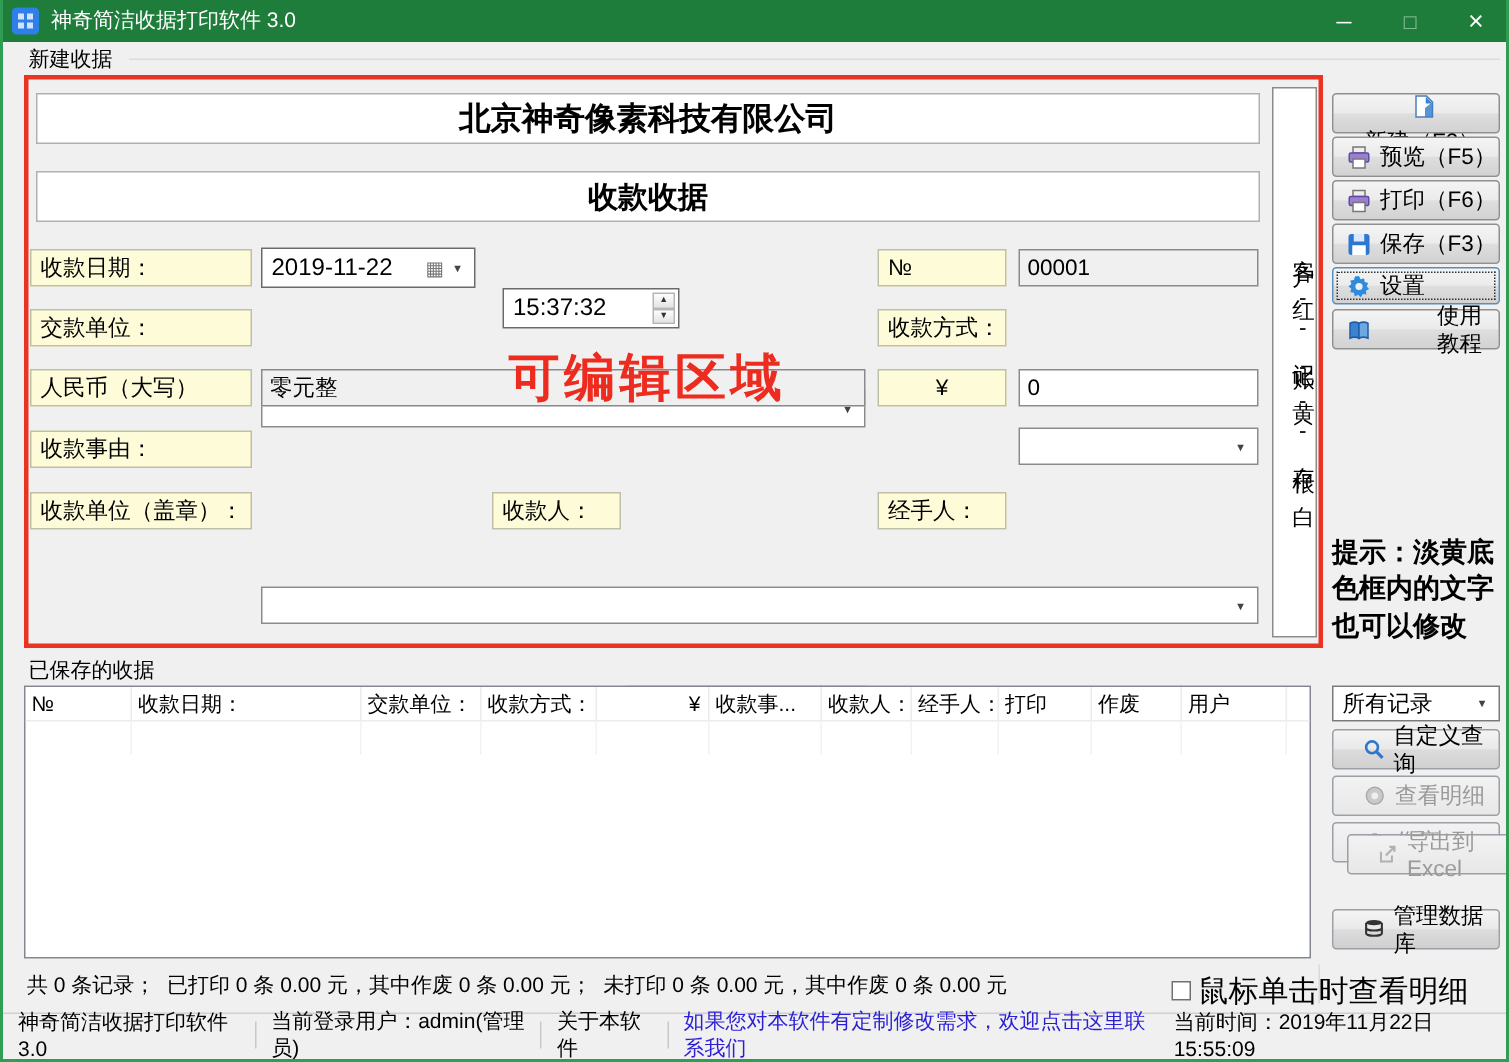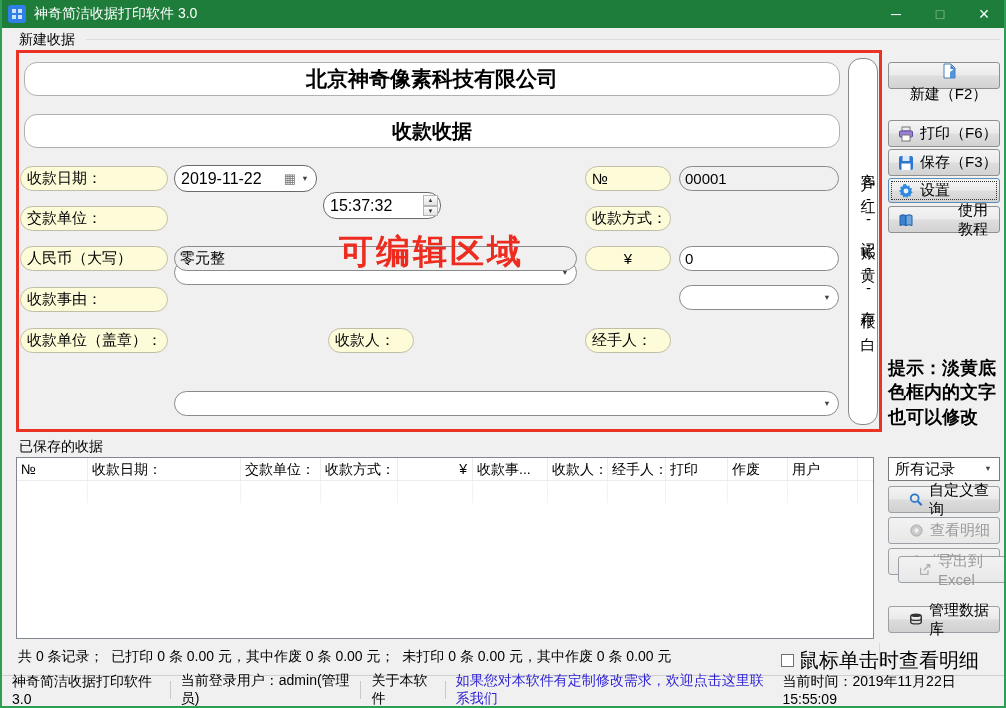--- a/index.html
+++ b/index.html
@@ -18,21 +18,21 @@
   .win-btn { width:44px; height:28px; display:flex; align-items:center; justify-content:center;
              font-size:14px; cursor:pointer; }
   .win-btn.max { opacity:.55; }
   .win-btn.close { font-size:18px; }
   
   .group-label { position:absolute; font-size:14px; color:#000; background:#f0f0f0; padding:0 3px; z-index:3; }
   .group-line { position:absolute; height:1px; background:#dcdcdc; }
   
   .red-area { position:absolute; left:14px; top:50px; width:866px; height:382px;
               border:3px solid #ea3323; background:#f0f0f0; }
-  .abs { position:absolute;border-radius:13px; }
+  .abs { position:absolute; }
   .big-input { background:#fff; border:1px solid #b0b0b0; display:flex; align-items:center; justify-content:center;
                font-weight:bold; }
   .lbl { background:#fefbd8; border:1px solid #bfbfa8; display:flex; align-items:center;
          padding-left:6px; font-size:15px; height:25px; }
   .lbl.center { justify-content:center; padding-left:0; }
   .field { background:#fff; border:1px solid #8a8a8a; display:flex; align-items:center;
            padding-left:5px; font-size:15px; height:25px; }
   .field.readonly { background:#f0f0f0; }
   .dropdown { background:#fff; border:1px solid #8a8a8a; display:flex; align-items:center;
               padding-left:5px; font-size:15px; height:25px; position:relative; }
@@ -116,21 +116,21 @@
     <div class="big-input abs" style="left:5px; top:9px; width:816px; height:34px; font-size:21px;">北京神奇像素科技有限公司</div>
 
     <div class="big-input abs" style="left:5px; top:61px; width:816px; height:34px; font-size:20px;">收款收据</div>
 
     <div class="lbl abs" style="left:1px; top:113px; width:148px;">收款日期：</div>
     <div class="datebox abs" style="left:155px; top:112px; width:143px;">
       <span>2019-11-22</span>
       <span class="cal-icon">▦</span>
       <span class="date-arrow">▼</span>
     </div>
-    <div class="datebox abs" style="left:304px; top:112px; width:118px;">
+    <div class="datebox abs" style="left:316px; top:112px; width:118px;">
       <span>15:37:32</span>
       <span class="spinner">
         <span class="spin-btn">▲</span>
         <span class="spin-btn">▼</span>
       </span>
     </div>
     <div class="lbl abs" style="left:566px; top:113px; width:86px;">№</div>
     <div class="field readonly abs" style="left:660px; top:113px; width:160px;">00001</div>
 
     <div class="lbl abs" style="left:1px; top:153px; width:148px;">交款单位：</div>
@@ -180,20 +180,28 @@
     <div class="watermark" style="left:320px; top:176px;">可编辑区域</div>
   </div>
 
   <div class="act-btn" style="top:62px;flex-direction:column;">
     <svg width="16" height="16" viewBox="0 0 16 16">
         <path d="M3 1h7l4 4v10H3z" fill="#fff" stroke="#4a7fb5"></path>
         <path d="M9.5 1.5l4.5 4.5h-4.5z" fill="#3b82d0"></path>
         <path d="M9 9l5-4v10h-5z" fill="#3b82d0" opacity=".85"></path>
       </svg>
     <span>新建（F2）</span>
+  </div>
+  <div class="act-btn" style="top:91px;">
+    <svg width="16" height="16" viewBox="0 0 16 16">
+        <rect x="4" y="1" width="8" height="4" fill="#eee" stroke="#777"></rect>
+        <rect x="1.5" y="5" width="13" height="6" rx="1" fill="#9b7fd4" stroke="#5f4a9e"></rect>
+        <rect x="4" y="9" width="8" height="6" fill="#fff" stroke="#777"></rect>
+      </svg>
+    <span>预览（F5）</span>
   </div>
   <div class="act-btn" style="top:120px;">
     <svg width="16" height="16" viewBox="0 0 16 16">
         <rect x="4" y="1" width="8" height="4" fill="#eee" stroke="#777"></rect>
         <rect x="1.5" y="5" width="13" height="6" rx="1" fill="#9b7fd4" stroke="#5f4a9e"></rect>
         <rect x="4" y="9" width="8" height="6" fill="#fff" stroke="#777"></rect>
       </svg>
     <span>打印（F6）</span>
   </div>
   <div class="act-btn" style="top:149px;">

